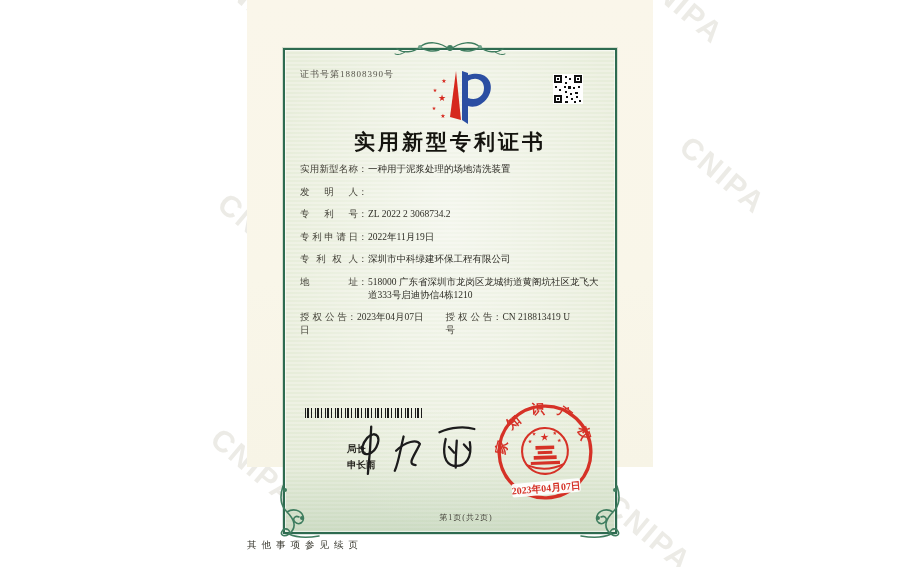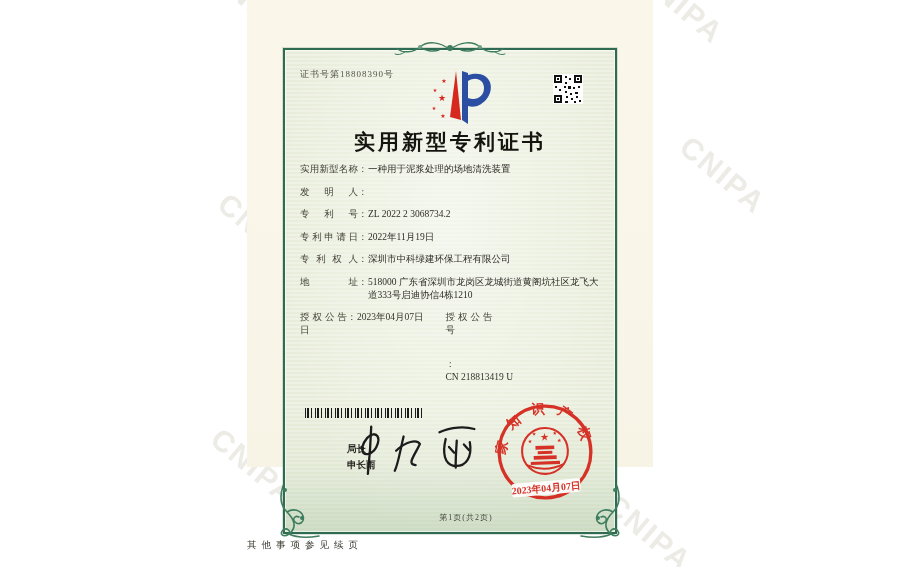--- a/index.html
+++ b/index.html
@@ -32,21 +32,21 @@
          font-size:21px;font-weight:bold;letter-spacing:3px;color:#15140f;}
   
   .fields{position:absolute;left:15px;top:113px;right:12px;font-size:9.5px;color:#34332b;}
   .f-row{display:flex;align-items:flex-start;margin-bottom:9.5px;line-height:13px;}
   .f-label{display:inline-block;width:58px;flex:0 0 58px;text-align:justify;
            text-align-last:justify;color:#45433a;}
   .f-colon{flex:0 0 10px;color:#45433a;}
   .f-value{flex:1;color:#2e2d26;}
   .grant-row{display:flex;line-height:13px;margin-top:2px;}
   .grant-row .g{display:flex;}
-  .grant-row .g2{margin-left:22px;flex-direction:column;}
+  .grant-row .g2{margin-left:22px;}
   
   .legal{position:absolute;left:15px;top:277px;right:14px;font-size:8.8px;line-height:13.2px;
          color:#3b3a31;text-align:justify;}
   .legal p{margin:0 0 5px 0;text-indent:2em;}
   
   .barcode{position:absolute;left:20px;top:358px;width:118px;height:10px;
            background:repeating-linear-gradient(90deg,#1c1c1c 0 1px,transparent 1px 2px,
              #1c1c1c 2px 4px,transparent 4px 6px,#1c1c1c 6px 7px,transparent 7px 10px);}
   .signer{position:absolute;left:20px;top:391px;font-family:"Liberation Sans","DejaVu Sans",sans-serif;
           font-size:9.5px;font-weight:600;color:#26251f;line-height:16px;margin-left:42px;}

